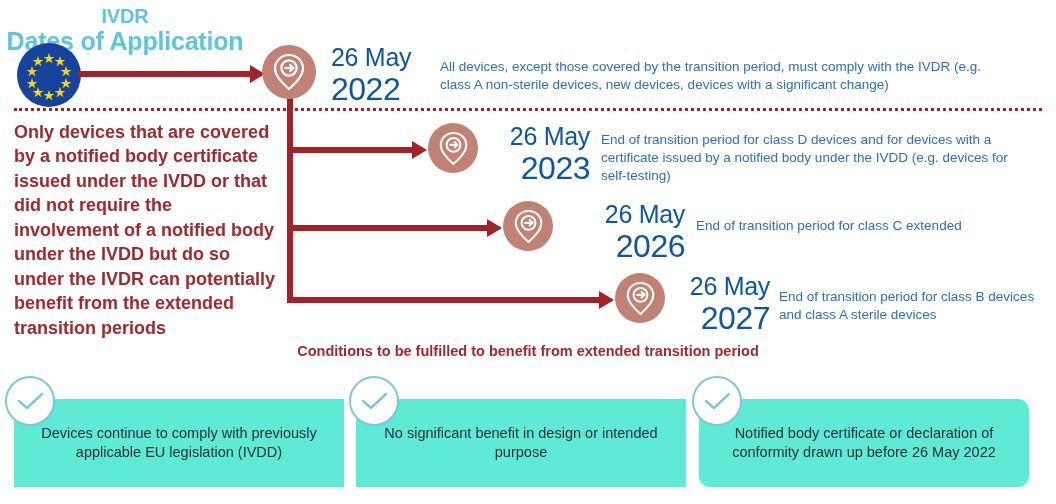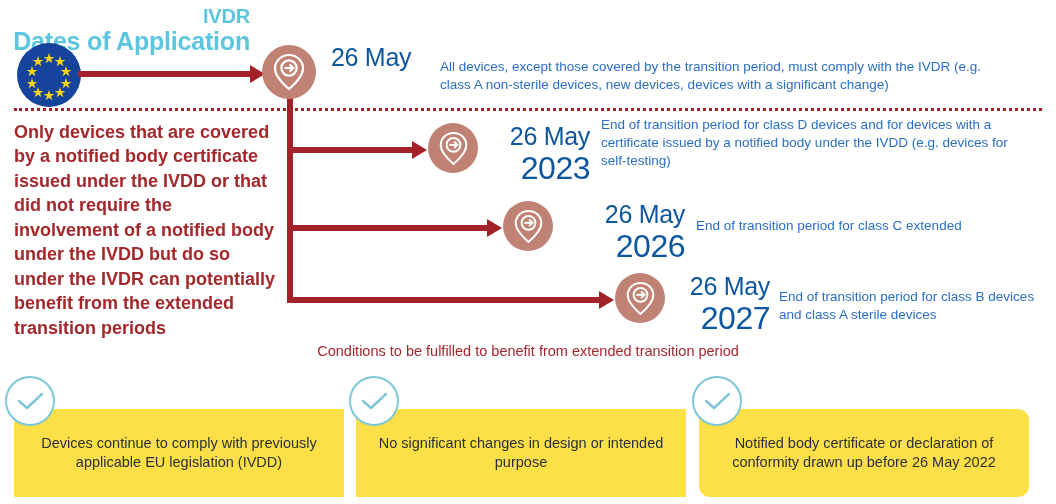--- a/index.html
+++ b/index.html
@@ -15,21 +15,21 @@
     font-family: "Liberation Sans", sans-serif;
     -webkit-font-smoothing: antialiased;
   }
 
   
   #header-title {
     position: absolute;
     left: 0;
     top: 6px;
     width: 250px;
-    text-align: right;
+    text-align: center;
     line-height: 1.08;
     color: #5bc6dd;
     font-weight: bold;
     font-size: 19px;
     letter-spacing: -0.2px;
   }
   #header-title .line1 { display: block; font-size: 20px; }
   #header-title .line2 { display: block; font-size: 25px; }
 
   
@@ -110,29 +110,29 @@
   }
 
   
   #conditions-title {
     position: absolute;
     left: 0;
     top: 343px;
     width: 1056px;
     text-align: center;
     color: #a3282c;
-    font-weight: normal;
+    font-weight: bold;
     font-size: 14.5px;
   }
 
   .cond-box {
     position: absolute;
-    top: 409px;
+    top: 399px;
     height: 88px;
-    background: #fde047;
+    background: #5eead4;
     display: flex;
     align-items: center;
     justify-content: center;
     text-align: center;
     color: #2b3038;
     font-size: 14.5px;
     line-height: 1.3;
     padding: 0 14px;
     box-sizing: border-box;
   }
@@ -186,38 +186,39 @@
 <div class="pin-badge" style="left:262px; top:45px; width:54px; height:54px;">
   <svg width="34" height="38" viewBox="0 0 34 38">
     <path d="M17 2 C9 2 3 8 3 15.5 C3 23 10 30 17 36 C24 30 31 23 31 15.5 C31 8 25 2 17 2 Z" fill="none" stroke="#ffffff" stroke-width="2.2"></path>
     <circle cx="17" cy="15" r="7.6" fill="none" stroke="#ffffff" stroke-width="2.2"></circle>
     <line x1="12.5" y1="15" x2="21" y2="15" stroke="#ffffff" stroke-width="2.2"></line>
     <polyline points="17.6,11.4 21.4,15 17.6,18.6" fill="none" stroke="#ffffff" stroke-width="2.2"></polyline>
   </svg>
 </div>
 <div class="date-block" style="left:331px; top:45px;">
   <span class="dm">26 May</span>
+  <span class="yr">2022</span>
 </div>
 <div class="desc" style="left:440px; top:58px; width:560px;">All devices, except those covered by the transition period, must comply with the IVDR (e.g. class A non-sterile devices, new devices, devices with a significant change)</div>
 
 <div id="left-note">Only devices that are covered by a notified body certificate issued under the IVDD or that did not require the involvement of a notified body under the IVDD but do so under the IVDR can potentially benefit from the extended transition periods</div>
 
 <div class="pin-badge" style="left:428px; top:123px; width:50px; height:50px;">
   <svg width="31" height="35" viewBox="0 0 34 38">
     <path d="M17 2 C9 2 3 8 3 15.5 C3 23 10 30 17 36 C24 30 31 23 31 15.5 C31 8 25 2 17 2 Z" fill="none" stroke="#ffffff" stroke-width="2.2"></path>
     <circle cx="17" cy="15" r="7.6" fill="none" stroke="#ffffff" stroke-width="2.2"></circle>
     <line x1="12.5" y1="15" x2="21" y2="15" stroke="#ffffff" stroke-width="2.2"></line>
     <polyline points="17.6,11.4 21.4,15 17.6,18.6" fill="none" stroke="#ffffff" stroke-width="2.2"></polyline>
   </svg>
 </div>
 <div class="date-block align-right" style="left:470px; top:124px; width:120px;">
   <span class="dm">26 May</span>
   <span class="yr">2023</span>
 </div>
-<div class="desc" style="left:601px; top:116px; width:432px;">End of transition period for class D devices and for devices with a certificate issued by a notified body under the IVDD (e.g. devices for self-testing)</div>
+<div class="desc" style="left:601px; top:131px; width:432px;">End of transition period for class D devices and for devices with a certificate issued by a notified body under the IVDD (e.g. devices for self-testing)</div>
 
 <div class="pin-badge" style="left:503px; top:201px; width:50px; height:50px;">
   <svg width="31" height="35" viewBox="0 0 34 38">
     <path d="M17 2 C9 2 3 8 3 15.5 C3 23 10 30 17 36 C24 30 31 23 31 15.5 C31 8 25 2 17 2 Z" fill="none" stroke="#ffffff" stroke-width="2.2"></path>
     <circle cx="17" cy="15" r="7.6" fill="none" stroke="#ffffff" stroke-width="2.2"></circle>
     <line x1="12.5" y1="15" x2="21" y2="15" stroke="#ffffff" stroke-width="2.2"></line>
     <polyline points="17.6,11.4 21.4,15 17.6,18.6" fill="none" stroke="#ffffff" stroke-width="2.2"></polyline>
   </svg>
 </div>
 <div class="date-block align-right" style="left:565px; top:202px; width:120px;">
@@ -244,21 +245,21 @@
 
 <div class="cond-box" style="left:14px; width:330px;">
   <span>Devices continue to comply with previously applicable EU legislation (IVDD)</span>
 </div>
 <svg class="check-circle" style="left:4px;" viewBox="0 0 52 52">
   <circle cx="26" cy="26" r="24" fill="#ffffff" stroke="#7ec6d8" stroke-width="2"></circle>
   <polyline points="15,26 23,33 38,19" fill="none" stroke="#7ec6d8" stroke-width="2.4" stroke-linecap="round" stroke-linejoin="round"></polyline>
 </svg>
 
 <div class="cond-box" style="left:356px; width:330px;">
-  <span>No significant changes in design or intended purpose</span>
+  <span>No significant benefit in design or intended purpose</span>
 </div>
 <svg class="check-circle" style="left:348px;" viewBox="0 0 52 52">
   <circle cx="26" cy="26" r="24" fill="#ffffff" stroke="#7ec6d8" stroke-width="2"></circle>
   <polyline points="15,26 23,33 38,19" fill="none" stroke="#7ec6d8" stroke-width="2.4" stroke-linecap="round" stroke-linejoin="round"></polyline>
 </svg>
 
 <div class="cond-box" style="left:699px; width:330px;border-radius:11px;">
   <span>Notified body certificate or declaration of conformity drawn up before 26 May 2022</span>
 </div>
 <svg class="check-circle" style="left:691px;" viewBox="0 0 52 52">

